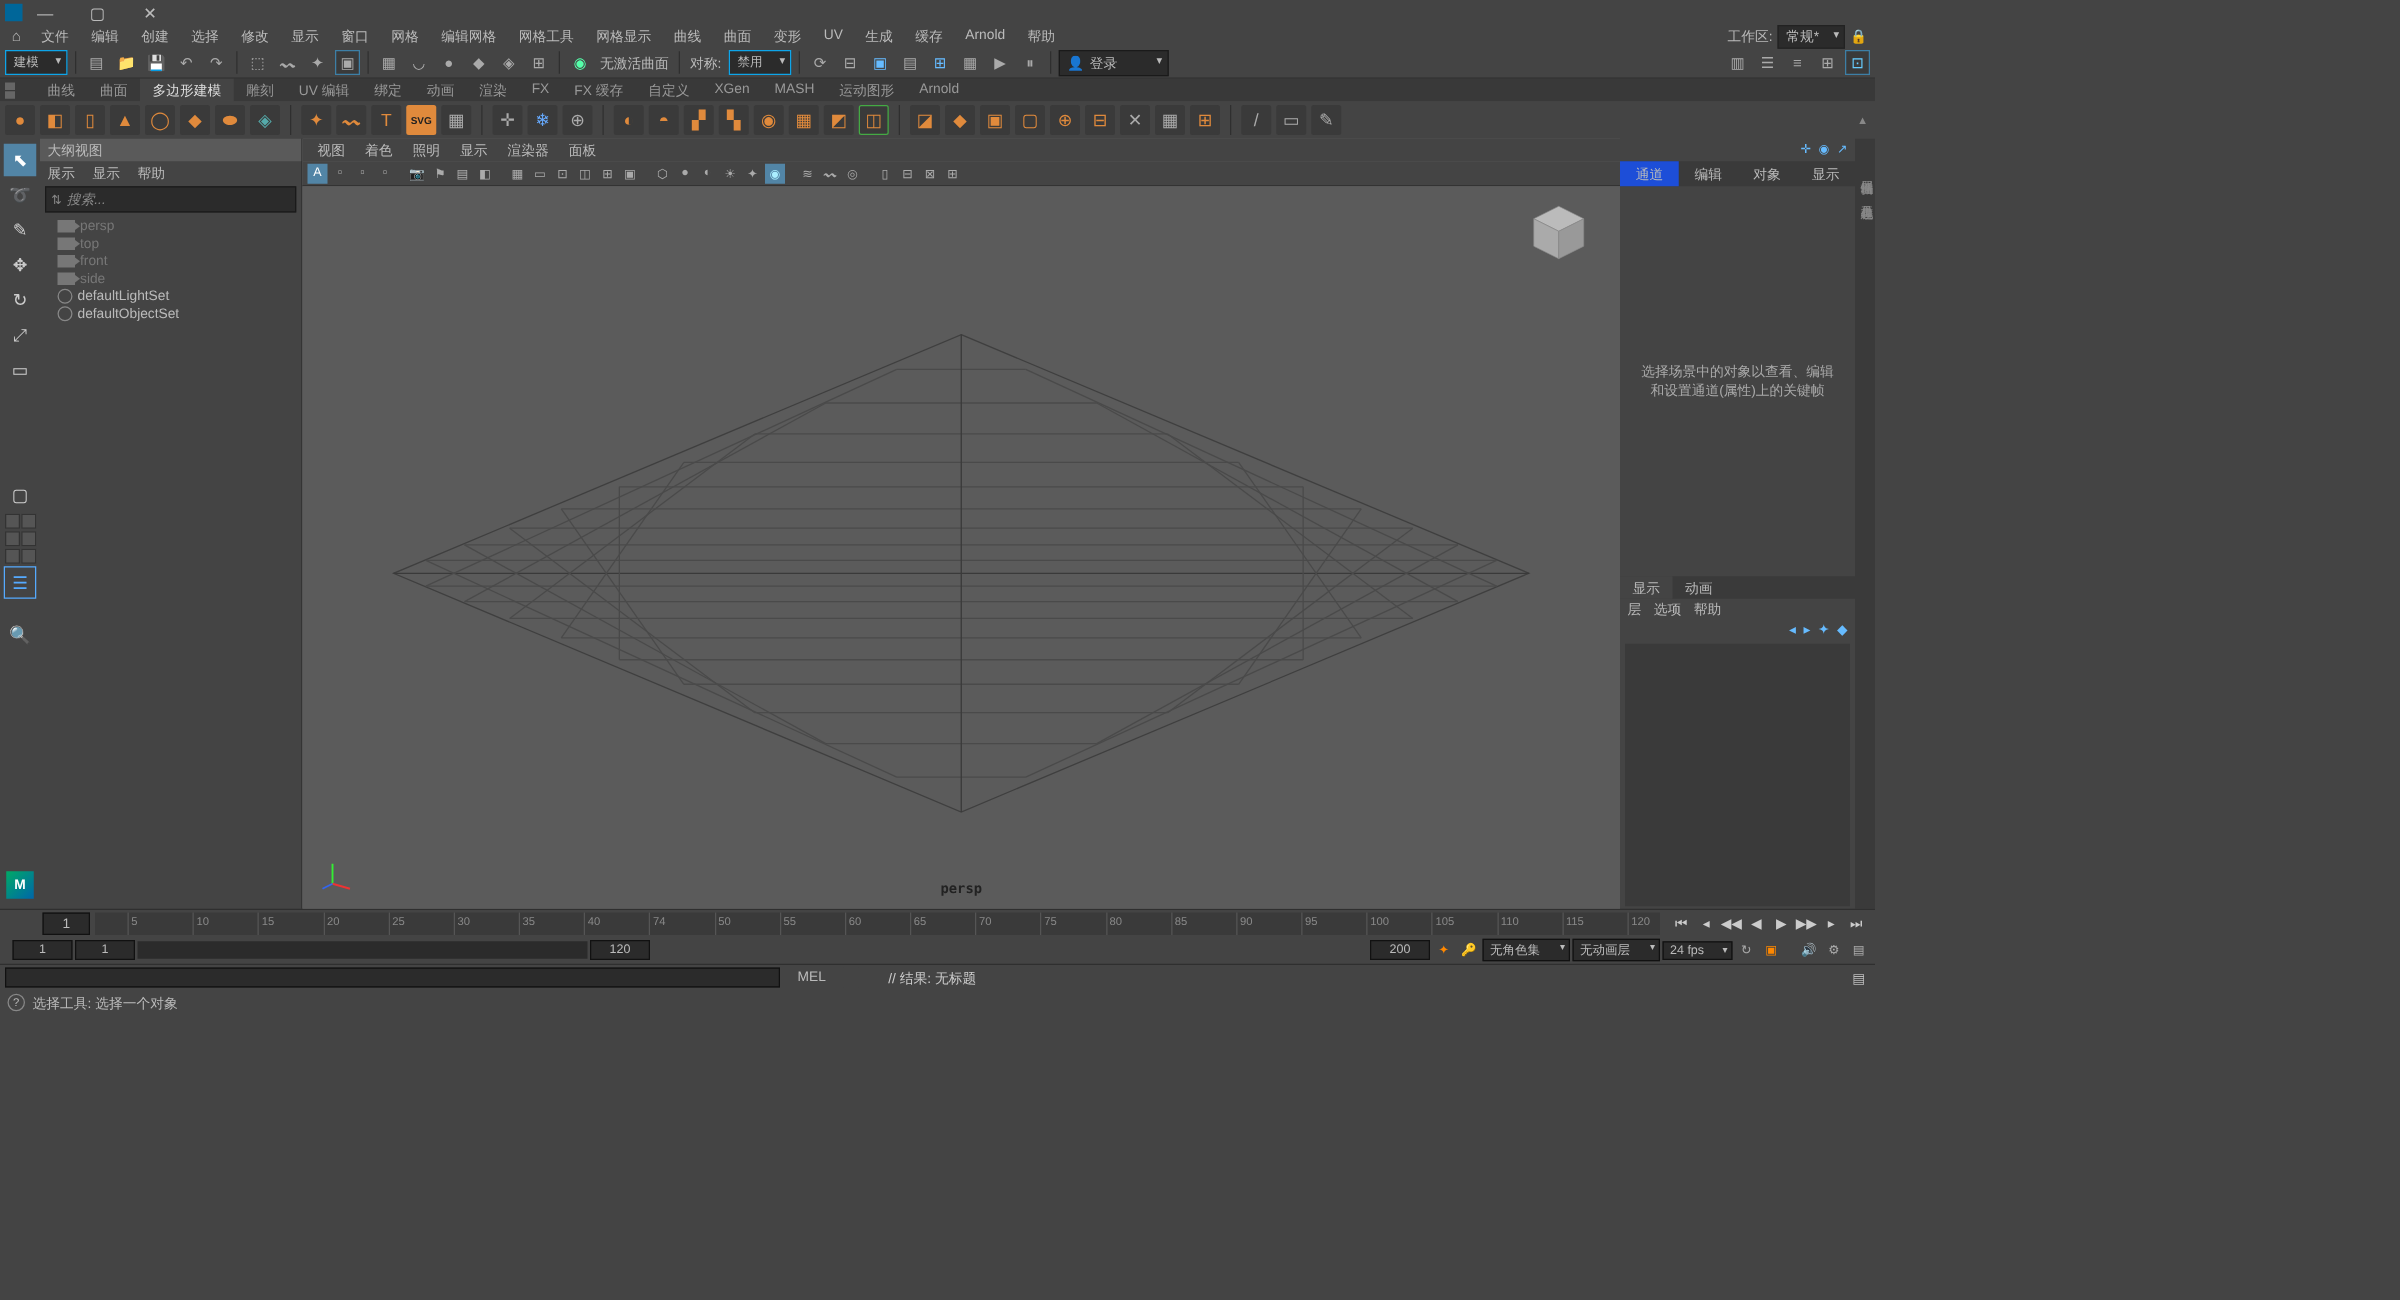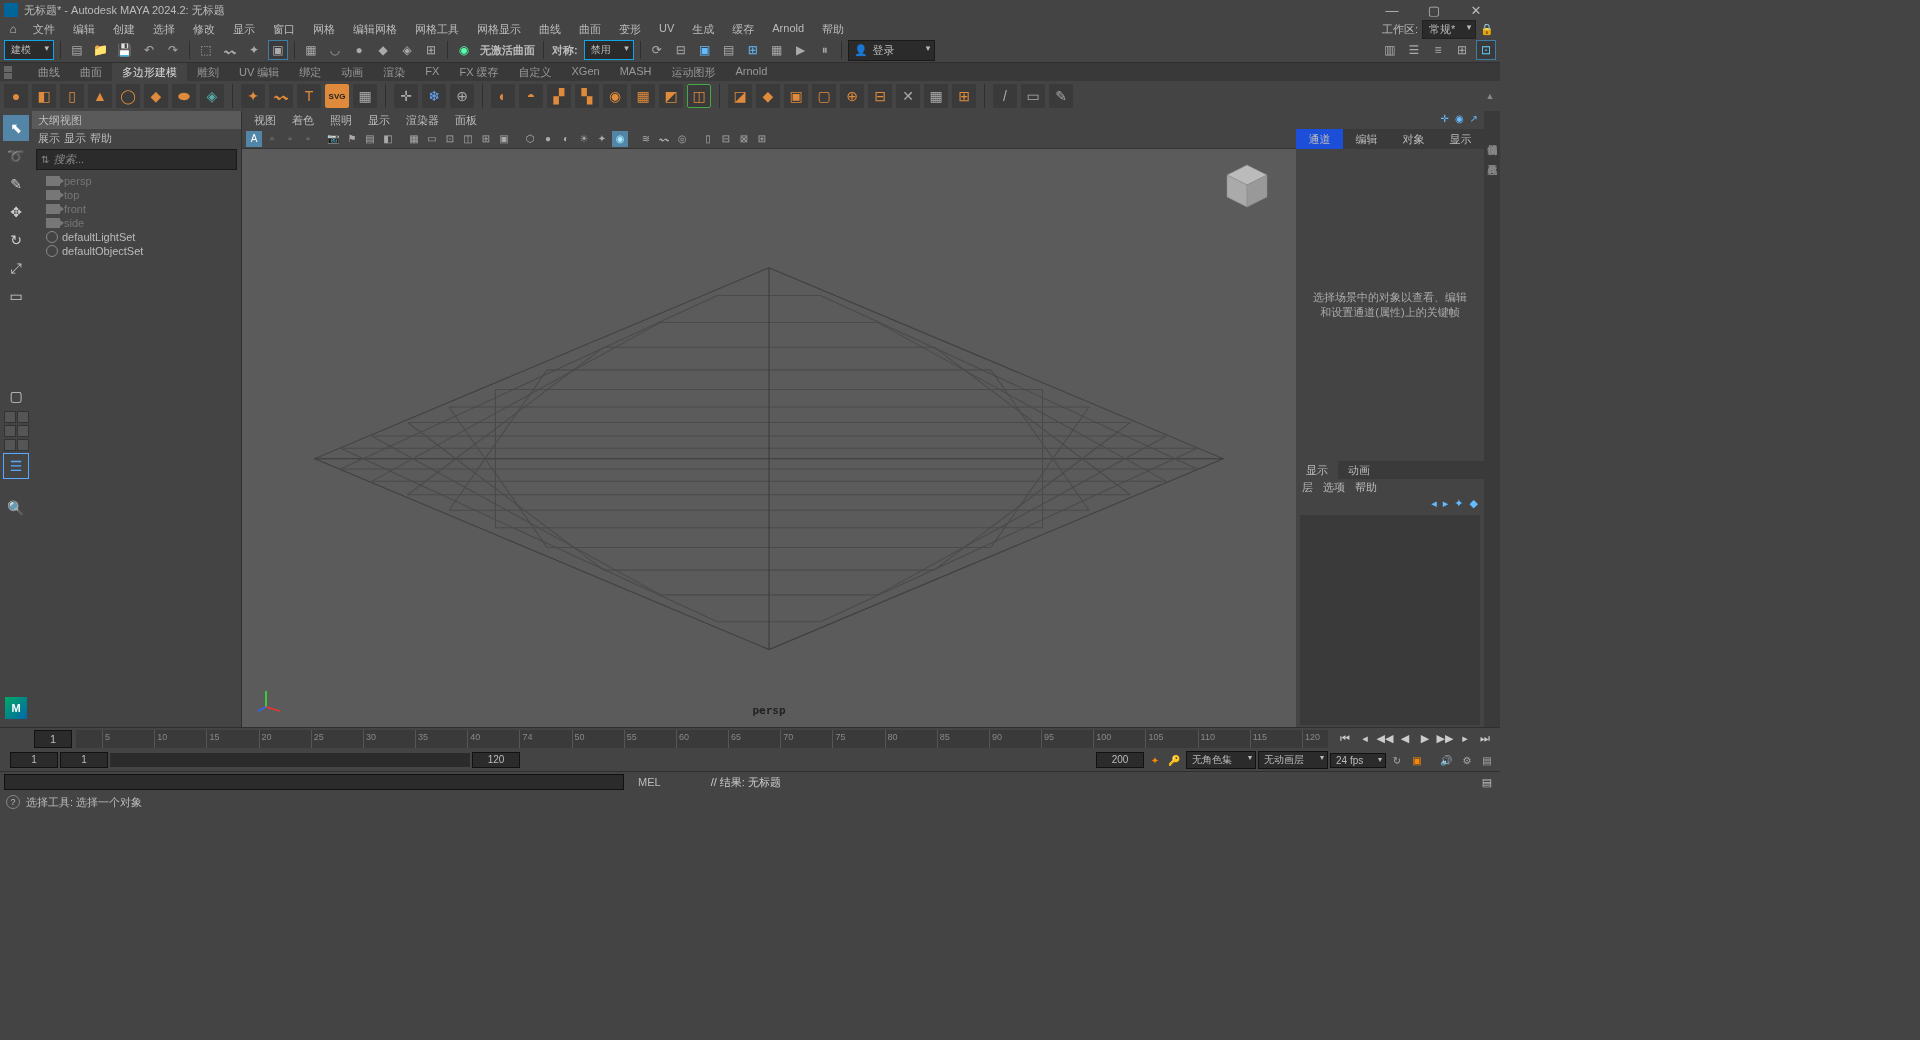--- a/index.html
+++ b/index.html
@@ -20,21 +20,21 @@
 .workspace-dd { background: #2b2b2b; border: 1px solid #222; padding: 1px 20px 1px 6px; font-size: 11px; position: relative; }
 .workspace-dd::after { content: "▾"; position: absolute; right: 4px; font-size: 9px; }
 
 
 .status-line { height: 25px; background: #444444; display: flex; align-items: center; gap: 4px; padding: 0 4px; border-bottom: 1px solid #2f2f2f;}
 .dd-select { background: #2b2b2b; border: 1px solid #0ea5e9; padding: 2px 22px 2px 6px; font-size: 10px; position: relative; min-width: 48px;}
 .dd-select::after { content: "▾"; position: absolute; right: 4px; top: 2px; font-size: 9px; }
 .sep-v { width: 1px; height: 18px; background: #2f2f2f; margin: 0 2px; }
 .tb-icon { width: 20px; height: 20px; display: flex; align-items: center; justify-content: center; font-size: 12px; color: #aaa; cursor: pointer; }
 .tb-icon.active { border: 1px solid #3d7fa6; background:#3a3a3a; }
-.status-label { font-size: 11px; padding: 0 2px; font-weight: bold; }
+.status-label { font-size: 11px; padding: 0 2px; }
 .login-field { background: #2b2b2b; border: 1px solid #1a1a1a; padding: 2px 40px 2px 6px; font-size: 11px; position: relative; min-width: 80px;}
 .login-field::after { content: "▾"; position: absolute; right: 4px; top: 2px; font-size: 9px;}
 .right-icons { margin-left: auto; display: flex; gap: 4px; align-items: center;}
 
 
 .shelf-tabs { height: 18px; background: #393939; display: flex; align-items: center; }
 .shelf-pre { width: 28px; display:flex; flex-direction:column; gap:1px; padding-left:4px;}
 .shelf-pre div{width:8px;height:6px;background:#666;}
 .shelf-tab { padding: 2px 10px; font-size: 11px; color: #999; cursor: pointer; }
 .shelf-tab.active { background: #444; color: #ddd; }
@@ -53,21 +53,21 @@
 .main-area { flex: 1; display: flex; min-height: 0; background: #444; }
 .left-toolbox { width: 32px; background: #444; display: flex; flex-direction: column; align-items: center; padding-top: 4px; gap: 2px;}
 .tool-btn { width: 26px; height: 26px; display:flex; align-items:center; justify-content:center; font-size:14px; color:#ccc; cursor:pointer;}
 .tool-btn.active { background: #5285a6; color:#fff; }
 .tool-small-row{display:flex;gap:1px;}
 .tool-small{width:12px;height:12px;background:#555;border:1px solid #333;}
 
 
 .outliner { width: 210px; background: #444; display: flex; flex-direction: column; border-right: 1px solid #2f2f2f;}
 .outliner-title { height: 18px; background: #5a5a5a; padding: 2px 6px; font-size: 11px; }
-.outliner-menus { height: 18px; display: flex; gap:4px; padding: 2px 6px; font-size: 11px;}
+.outliner-menus { height: 18px; display: flex; gap:14px; padding: 2px 6px; font-size: 11px;}
 .outliner-menus span{cursor:pointer;}
 .outliner-search { margin: 2px 4px; background: #2b2b2b; border: 1px solid #1a1a1a; padding: 2px 4px; font-size: 11px; color:#888; font-style:italic; display:flex; align-items:center;}
 .outliner-search::before{content:"⇅"; margin-right:4px; font-style:normal; font-size:10px;}
 .outliner-list { flex: 1; overflow: auto; padding: 2px 0;}
 .outliner-item { display: flex; align-items: center; padding: 1px 6px 1px 14px; gap: 4px; font-size: 11px;}
 .cam-ico{width:14px; height:10px; background:#777; position:relative;}
 .cam-ico::after{content:"";position:absolute;right:-4px;top:2px;border-left:4px solid #777;border-top:3px solid transparent;border-bottom:3px solid transparent;}
 .set-ico{width:12px;height:12px;border:1px solid #888;border-radius:50%;}
 .outliner-item.dim{color:#777;}
 .maya-logo{margin-top:auto; padding:8px; display:flex; justify-content:center;}
@@ -132,21 +132,20 @@
 .help-line { height: 20px; background: #444; display: flex; align-items: center; padding: 0 6px; font-size: 11px;}
 .help-icon{width:14px;height:14px;border:1px solid #888;border-radius:50%;text-align:center;line-height:12px;font-size:9px;margin-right:6px;}
 
 .icon-blue{color:#6bf;}
 </style>
 </head>
 <body>
 
 <div class="title-bar">
   <div class="icon-app"></div>
-  <div class="title-text">无标题* - Autodesk MAYA 2024.2: 无标题</div>
   <div class="win-controls">
     <div class="win-btn">—</div>
     <div class="win-btn">▢</div>
     <div class="win-btn">✕</div>
   </div>
 </div>
 
 <div class="menu-bar">
   <div class="home-icon">⌂</div>
   <div id="menu-items" style="display: flex;">

